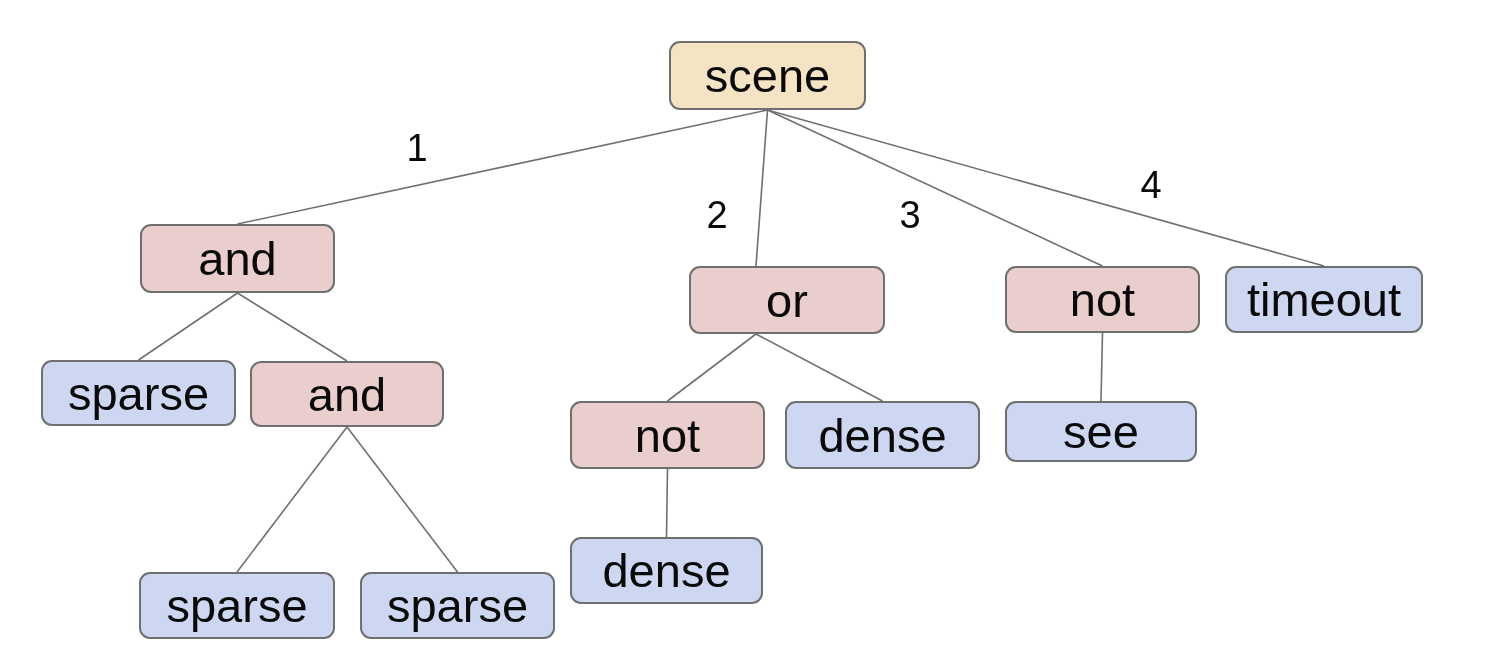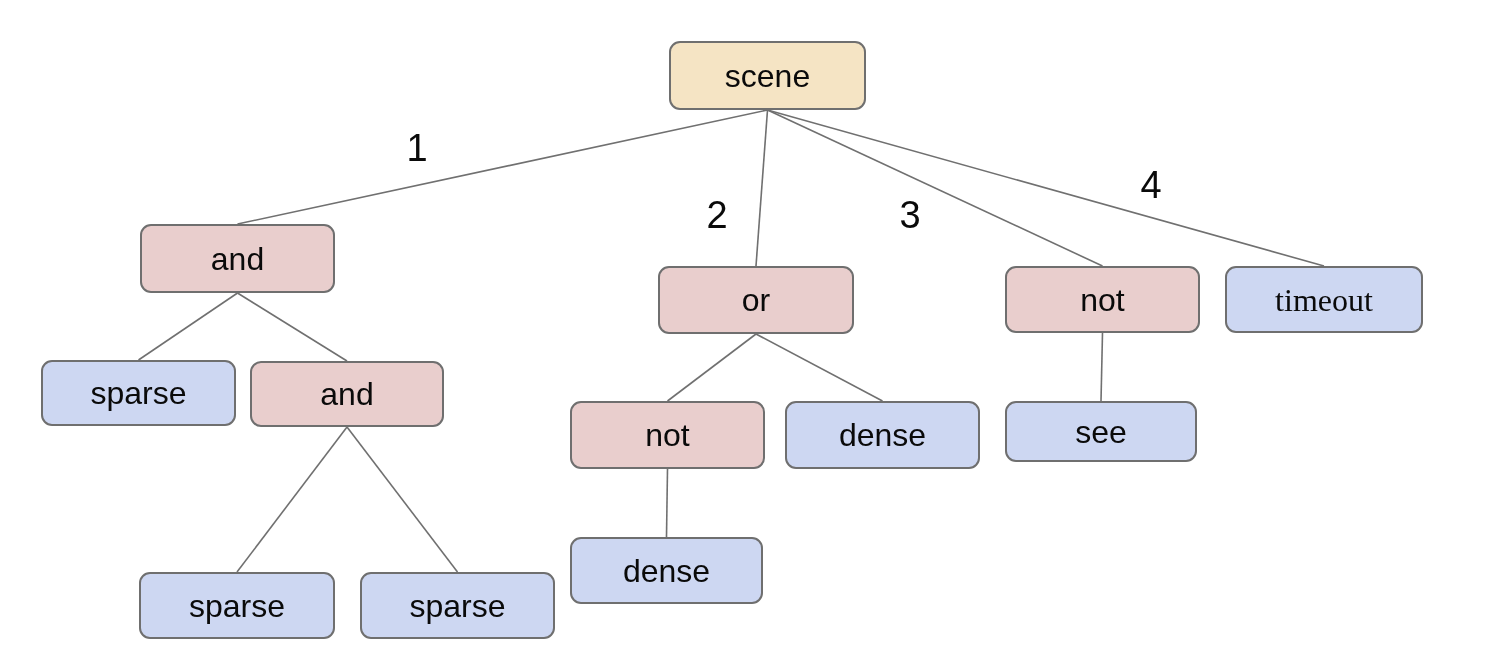--- a/index.html
+++ b/index.html
@@ -27,21 +27,21 @@
     stroke-width: 1.6;
   }
   .node {
     position: absolute;
     box-sizing: border-box;
     display: flex;
     align-items: center;
     justify-content: center;
     border: 2px solid var(--border-color, #6f6f6f);
     border-radius: 11px;
-    font-size: 32px;
+    font-size: 47px;
     line-height: 1;
     color: var(--text-color, #0a0a0a);
     white-space: nowrap;
   }
   .node.root     { background: var(--root-fill, #f5e4c4); }
   .node.operator { background: var(--operator-fill, #e9cecd); }
   .node.leaf     { background: var(--leaf-fill, #cdd7f2); }
   .edge-label {
     position: absolute;
     transform: translate(-50%, -50%);
@@ -64,23 +64,23 @@
       <line x1="347" y1="427" x2="237" y2="572"></line>
       <line x1="347" y1="427" x2="457.5" y2="572"></line>
       <line x1="756" y1="334" x2="667.5" y2="401"></line>
       <line x1="756" y1="334" x2="882.5" y2="401"></line>
       <line x1="667.5" y1="469" x2="666.5" y2="537"></line>
       <line x1="1102.5" y1="333" x2="1101" y2="401"></line>
     </svg>
   <div>
       <div class="node root" style="left: 669px; top: 41px; width: 197px; height: 69px;">scene</div>
       <div class="node operator" style="left: 140px; top: 224px; width: 195px; height: 69px;">and</div>
-      <div class="node operator" style="left: 658px; top: 266px; width: 196px; height: 68px;">or</div>
+      <div class="node operator" style="left: 689px; top: 266px; width: 196px; height: 68px;">or</div>
       <div class="node operator" style="left: 1005px; top: 266px; width: 195px; height: 67px;">not</div>
-      <div class="node leaf" style="left: 1225px; top: 266px; width: 198px; height: 67px; font-family: Liberation Serif, serif;">timeout</div>
+      <div class="node leaf" style="left: 1225px; top: 266px; width: 198px; height: 67px;">timeout</div>
       <div class="node leaf" style="left: 41px; top: 360px; width: 195px; height: 66px;">sparse</div>
       <div class="node operator" style="left: 250px; top: 361px; width: 194px; height: 66px;">and</div>
       <div class="node operator" style="left: 570px; top: 401px; width: 195px; height: 68px;">not</div>
       <div class="node leaf" style="left: 785px; top: 401px; width: 195px; height: 68px;">dense</div>
       <div class="node leaf" style="left: 1005px; top: 401px; width: 192px; height: 61px;">see</div>
       <div class="node leaf" style="left: 570px; top: 537px; width: 193px; height: 67px;">dense</div>
       <div class="node leaf" style="left: 139px; top: 572px; width: 196px; height: 67px;">sparse</div>
       <div class="node leaf" style="left: 360px; top: 572px; width: 195px; height: 67px;">sparse</div>
       <div class="edge-label" style="left: 417px; top: 148px;">1</div>
       <div class="edge-label" style="left: 717px; top: 215px;">2</div>

